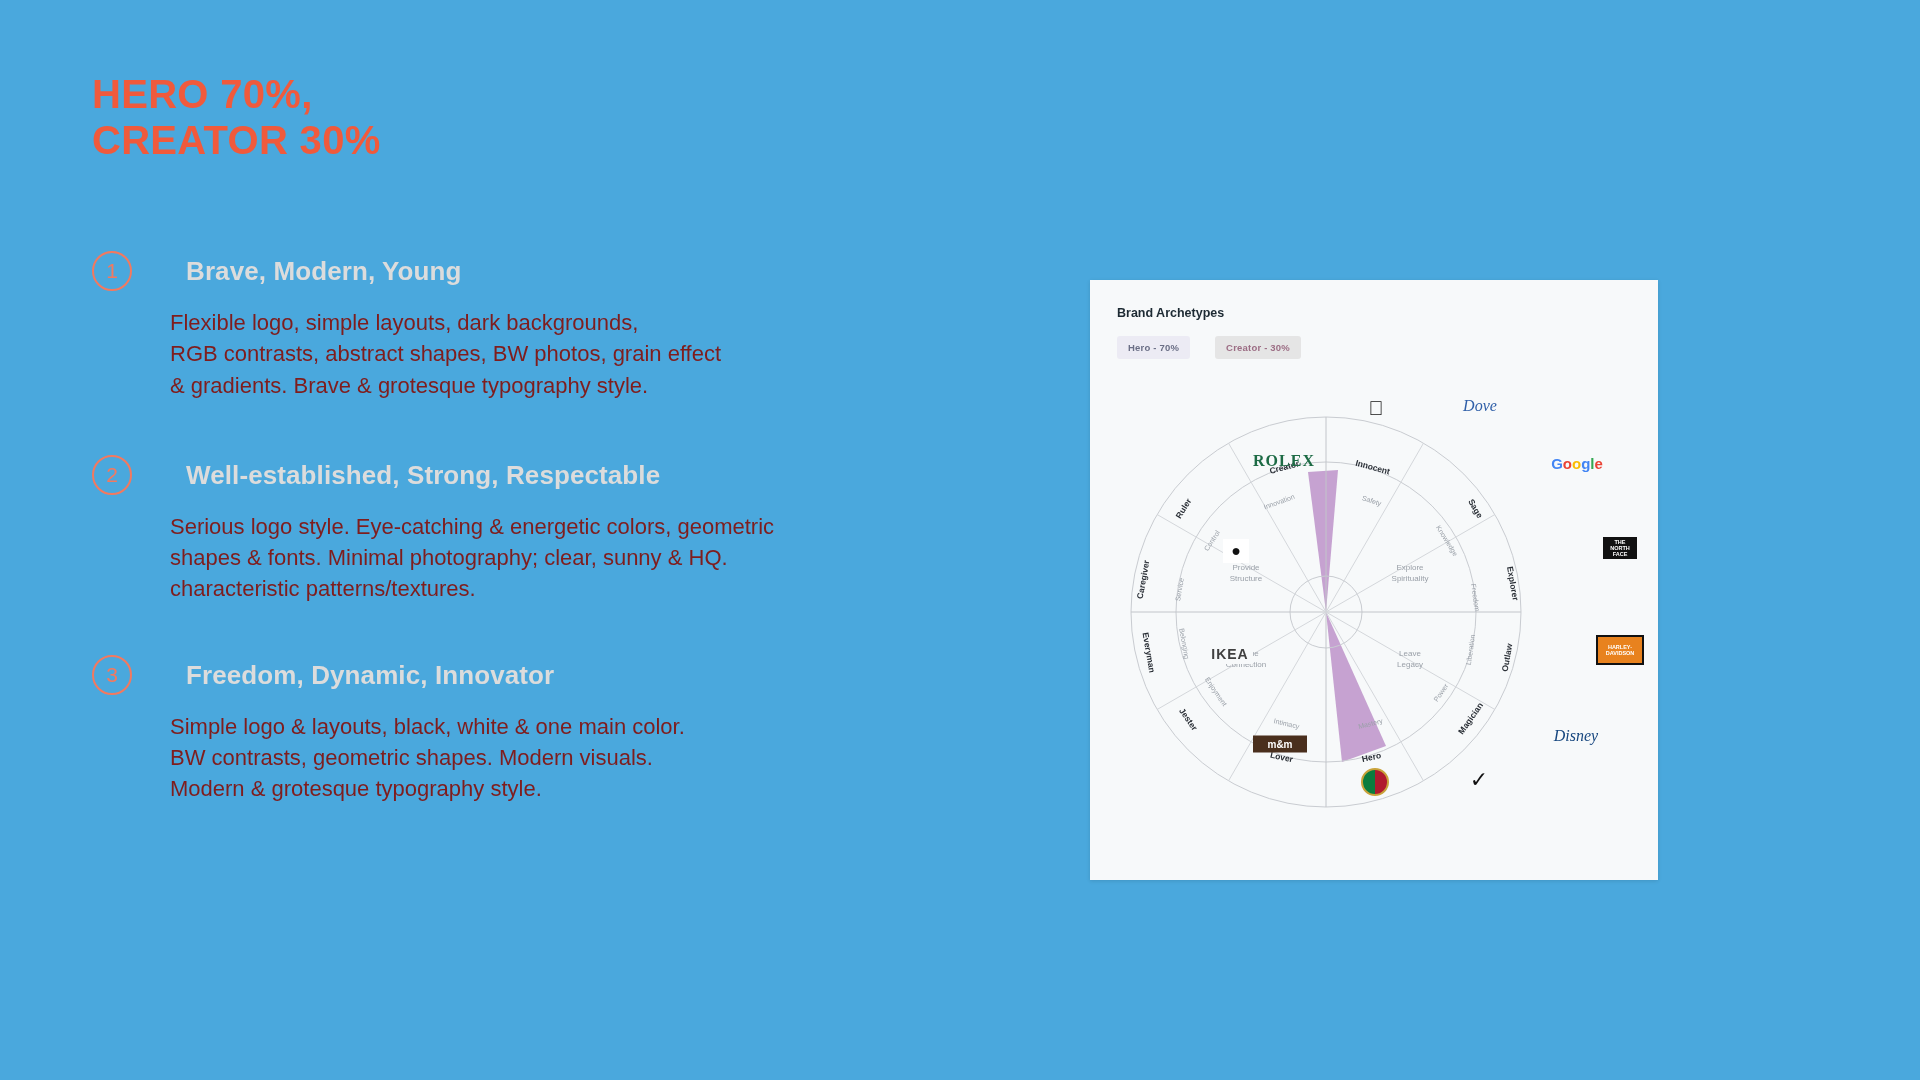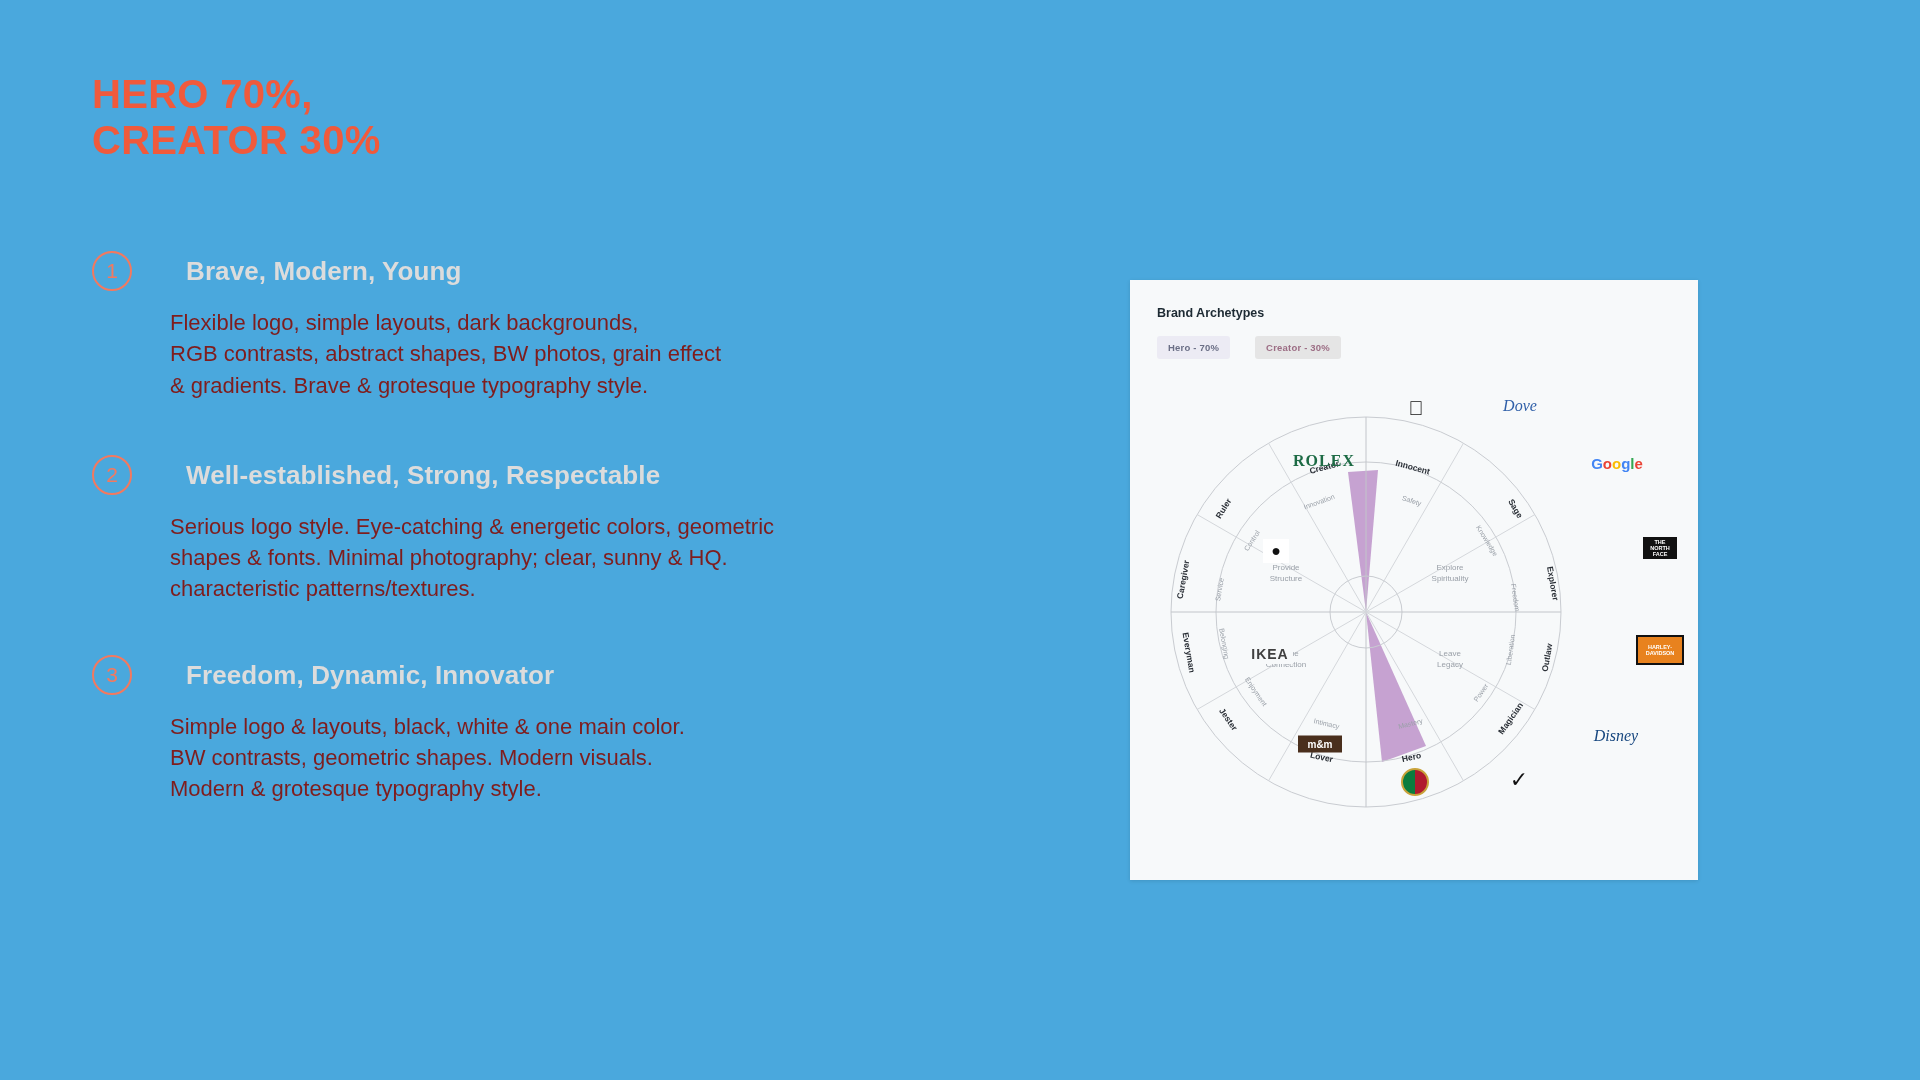--- a/index.html
+++ b/index.html
@@ -77,21 +77,20 @@
 
   
   #archetype-card {
     position: absolute;
     left: 1090px;
     top: 280px;
     width: 568px;
     height: 600px;
     background: #f7f9fa;
     box-shadow: 0 1px 4px rgba(0,0,0,.12);
-    margin-left: 40px;
   }
 
   #card-title {
     position: absolute;
     left: 27px;
     top: 26px;
     font-size: 12.5px;
     font-weight: bold;
     color: #1d2a33;
   }
@@ -262,21 +261,21 @@
     <div class="brand-logo" style="left:530px; top:190px; width:34px; height:22px; background:#111; color:#fff; font-size:5.5px; font-weight:bold; display:flex; align-items:center; justify-content:center; line-height:1.15; text-align:center;">THE<br>NORTH<br>FACE</div>
 
     <div class="brand-logo" style="left:530px; top:292px; width:44px; height:26px; background:#e8821e; border:2px solid #111; color:#fff; font-size:5.5px; font-weight:bold; display:flex; align-items:center; justify-content:center; text-align:center; line-height:1.1;">HARLEY-<br>DAVIDSON</div>
 
     <div class="brand-logo" style="left:486px; top:378px; font-family:'Liberation Serif', serif; font-style:italic; font-size:16px; color:#17477f;">Disney</div>
 
     <div class="brand-logo" style="left:389px; top:422px; font-size:22px; color:#111;">✓</div>
 
     <div class="brand-logo" style="left:285px; top:424px; width:24px; height:24px; border-radius:50%; background:linear-gradient(90deg,#0b7d3e 50%,#b01a2e 50%); border:2px solid #c9a23a;"></div>
 
-    <div class="brand-logo" style="left:190px; top:386px; width:44px; height:17px; background:#4a2f1d; color:#fff; font-size:10px; font-weight:bold; display:flex; align-items:center; justify-content:center;">m&amp;m</div>
+    <div class="brand-logo" style="left:190px; top:386px; width:54px; height:17px; background:#4a2f1d; color:#fff; font-size:10px; font-weight:bold; display:flex; align-items:center; justify-content:center;">m&amp;m</div>
 
     <div class="brand-logo" style="left:140px; top:296px; width:46px; height:20px; background:#f7f9fa; color:#404040; font-size:14px; font-weight:bold; letter-spacing:1px; display:flex; align-items:center; justify-content:center;">IKEA</div>
 
     <div class="brand-logo" style="left:146px; top:193px; width:26px; height:24px; background:#fff; color:#111; font-size:16px; display:flex; align-items:center; justify-content:center;">●</div>
 
     <div class="brand-logo" style="left:194px; top:103px; font-family:'Liberation Serif', serif; font-size:16px; font-weight:bold; color:#1d6b45; letter-spacing:1px;">ROLEX</div>
   </div>
 
 </div>
 

